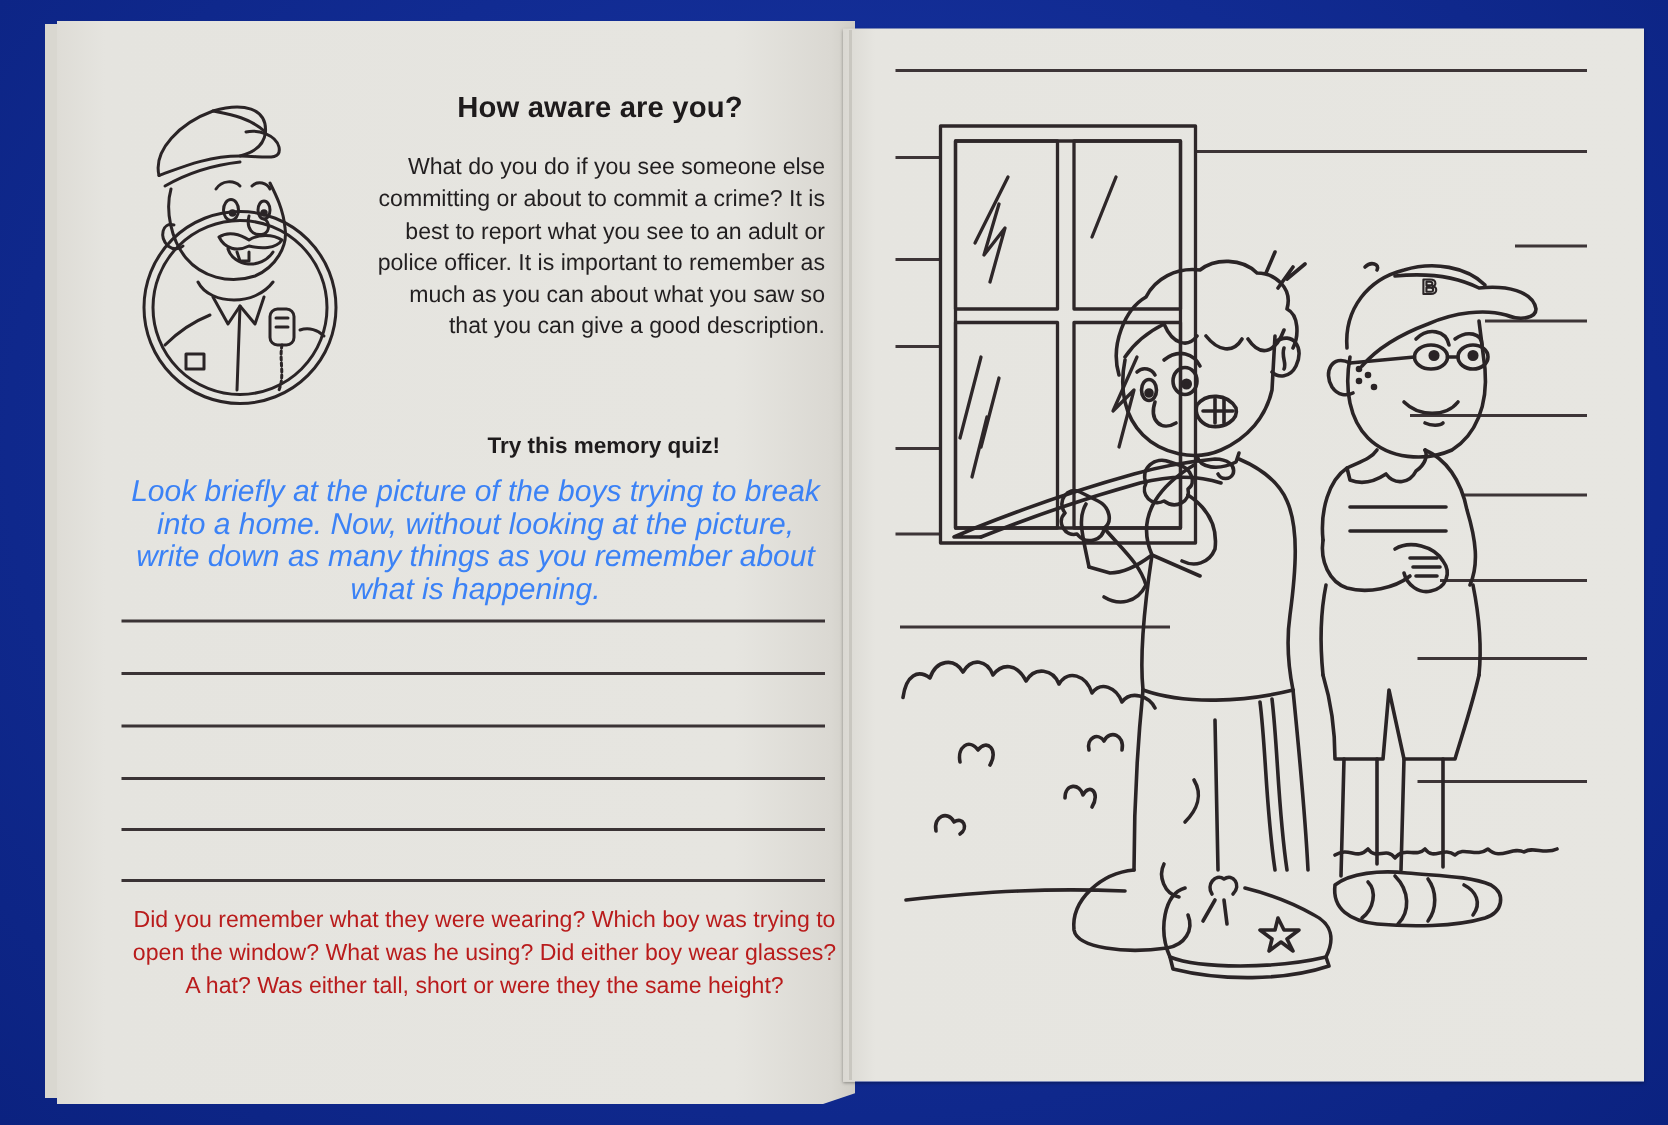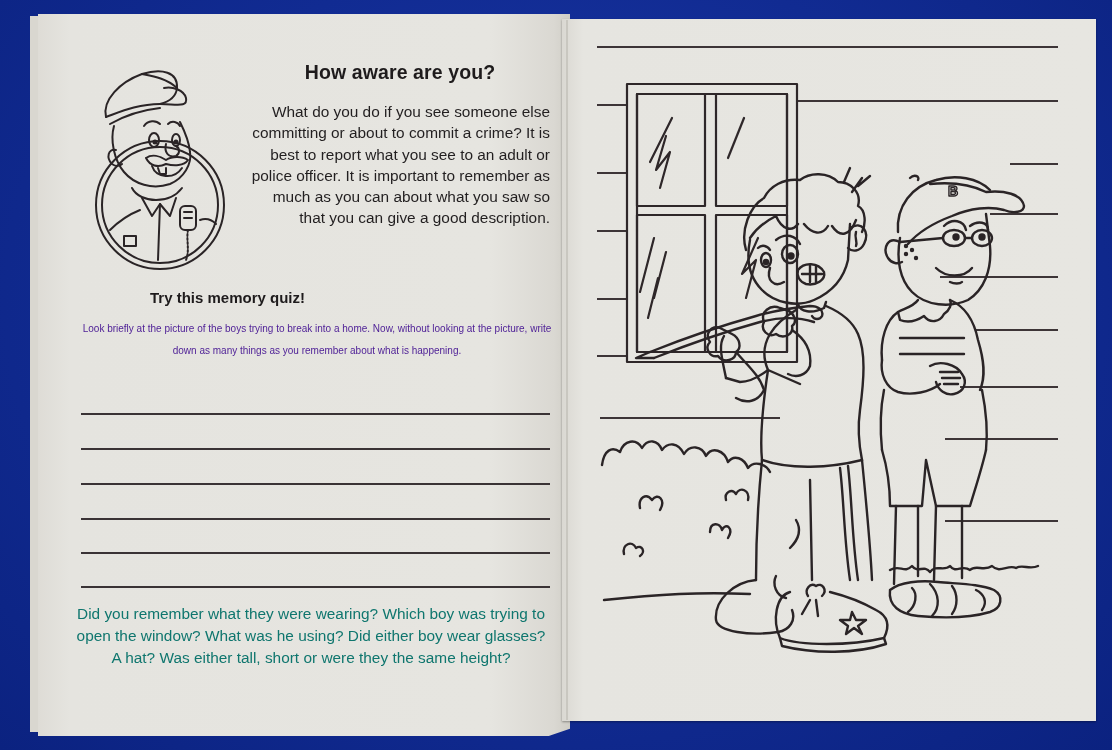--- a/index.html
+++ b/index.html
@@ -28,31 +28,31 @@
 
   .title{
     position:absolute;left:250px;top:61px;width:300px;text-align:center;
     font-weight:bold;font-size:19.5px;color:#1e1b1c;letter-spacing:.1px;
   }
   .intro{
     position:absolute;left:250px;top:101px;width:300px;text-align:right;
     font-size:15.4px;line-height:21.3px;color:#221f20;
   }
   .quiz-title{
-    position:absolute;left:150px;top:289px;width:330px;text-align:left;
+    position:absolute;left:150px;top:289px;width:330px;text-align:right;
     font-weight:bold;font-size:15px;color:#1e1b1c;
   }
   .quiz-body{
     position:absolute;left:82px;top:318px;width:470px;text-align:center;
-    font-size:10px;line-height:21.5px;color:#4c1d95;
+    font-size:20px;line-height:21.5px;color:#3b82f6;font-style:italic;
   }
   .wline{position:absolute;height:2px;background:#3a3335;left:81px;width:469px;}
   .outro{
-    position:absolute;left:76px;top:603px;width:470px;text-align:center;
-    font-size:15.4px;line-height:21.8px;color:#0f766e;
+    position:absolute;left:88px;top:603px;width:470px;text-align:center;
+    font-size:15.4px;line-height:21.8px;color:#b91c1c;
   }
   .hline{position:absolute;height:2px;background:#3d3537;}
   svg{position:absolute;}
 </style>
 </head>
 <body>
 
 <div class="stack-edge page-left-under"></div>
 <div class="page page-left"></div>
 <div class="page page-right"></div>

